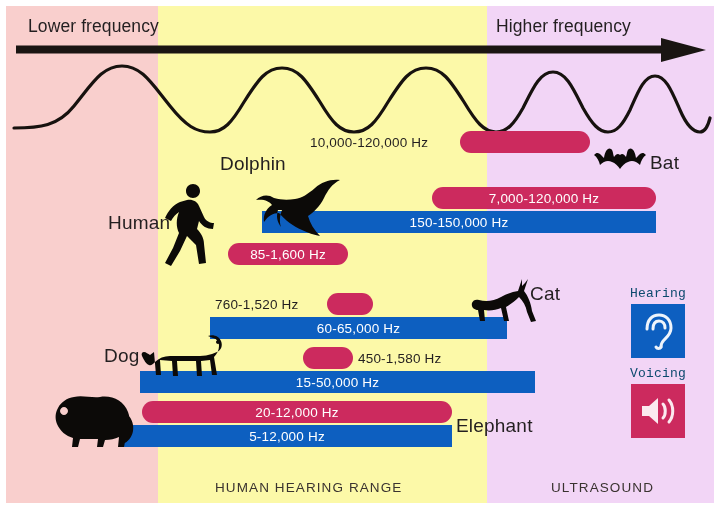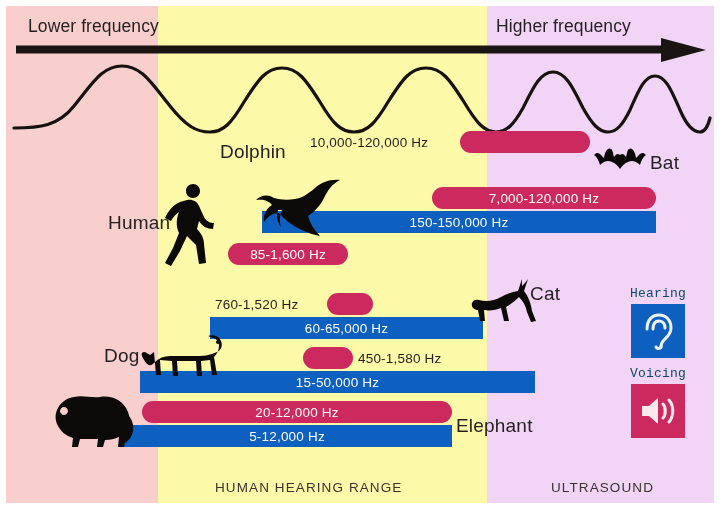--- a/index.html
+++ b/index.html
@@ -127,21 +127,21 @@
       <path fill="#0c0a08" d="M2,9 C6,4 9,9 12,12 C13,5 16,1 19,3 C21,4 21,8 22,11
         C24,8 26,7 28,9 C30,7 32,8 34,11 C35,8 35,4 37,3 C40,1 43,5 44,12
         C47,9 50,4 54,9 C51,11 49,15 48,19 C44,15 40,14 36,16 C33,17 30,20 28,23
         C26,20 23,17 20,16 C16,14 12,15 8,19 C7,15 5,11 2,9 Z"></path>
     </svg>
   </div>
   <div class="animal-name" style="left:650px;top:152px;">Bat</div>
 
   <div class="bar red" style="left:432px;top:187px;width:224px;">7,000-120,000 Hz</div>
   <div class="bar blue" style="left:262px;top:211px;width:394px;">150-150,000 Hz</div>
-  <div class="animal-name" style="left:220px;top:141px;">Dolphin</div>
+  <div class="animal-name" style="left:220px;top:153px;">Dolphin</div>
   <div class="silhouette" style="left:252px;top:176px;width:92px;height:62px;">
     <svg width="92" height="62" viewBox="0 0 92 62">
       <path fill="#0c0a08" d="M22,22 C16,18 9,19 4,24 C12,23 17,25 20,29
         C14,33 11,39 12,46 C16,40 21,37 27,37 C33,44 41,50 50,54
         C56,57 62,59 68,60 C62,54 58,47 56,40 C62,36 68,30 72,22
         C76,14 80,8 88,4 C78,3 70,6 63,12 C56,18 50,22 43,23
         C36,24 29,24 22,22 Z M30,34 C28,39 27,45 29,51 C25,46 24,40 26,34 Z"></path>
     </svg>
   </div>
 
@@ -153,21 +153,21 @@
         C26,17 23,14 23,10 C23,6 26,3 30,3 Z
         M24,19 C29,18 34,20 36,25 L41,36 C43,40 47,42 51,42 L50,48
         C44,48 39,45 36,40 L34,48 C38,52 41,57 41,63 L43,82 L36,83 L33,64
         L24,55 L17,70 L8,85 L2,82 L10,67 L16,52 C13,46 13,38 16,31
         C13,33 10,36 8,40 L2,37 C5,30 10,24 17,21 Z"></path>
     </svg>
   </div>
 
   <div class="bar red narrow" style="left:327px;top:293px;width:46px;"></div>
   <div class="outside-label" style="left:215px;top:293px;">760-1,520 Hz</div>
-  <div class="bar blue" style="left:210px;top:317px;width:273px;">60-65,000 Hz</div>
+  <div class="bar blue" style="left:210px;top:317px;width:297px;">60-65,000 Hz</div>
   <div class="silhouette" style="left:468px;top:277px;width:72px;height:48px;">
     <svg width="72" height="48" viewBox="0 0 72 48">
       <path fill="#0c0a08" d="M54,2 L50,14 C44,15 38,17 33,20 C26,24 18,25 11,23
         C8,22 5,23 4,26 C3,30 6,33 10,33 L12,44 L17,44 L16,33
         C22,34 28,33 33,31 L36,44 L41,44 L38,30 C43,27 47,24 51,20
         C55,24 58,29 59,35 L63,45 L68,44 L64,34 C63,26 60,19 56,14 L60,2
         C58,5 56,7 54,9 Z"></path>
     </svg>
   </div>
   <div class="animal-name" style="left:530px;top:283px;">Cat</div>

